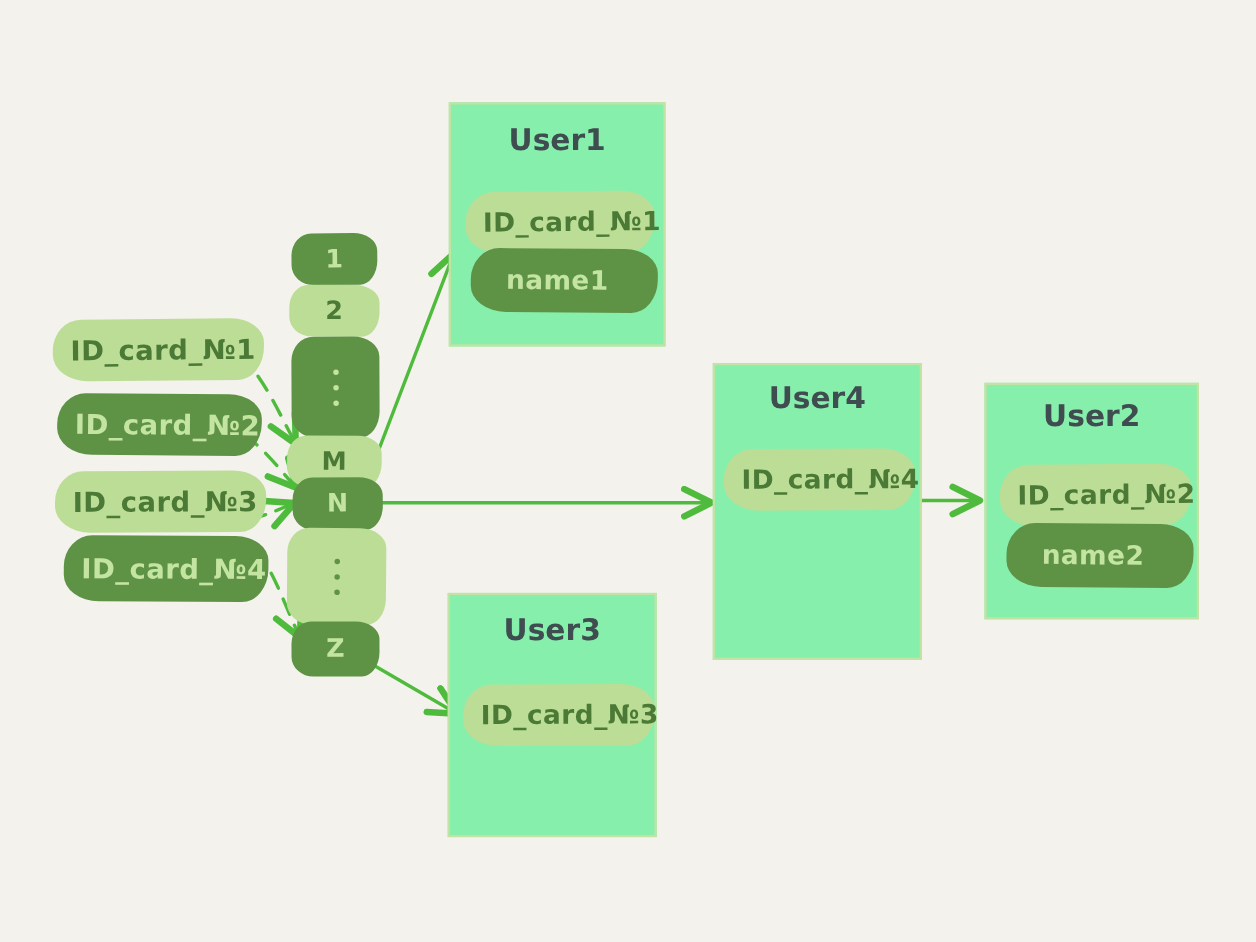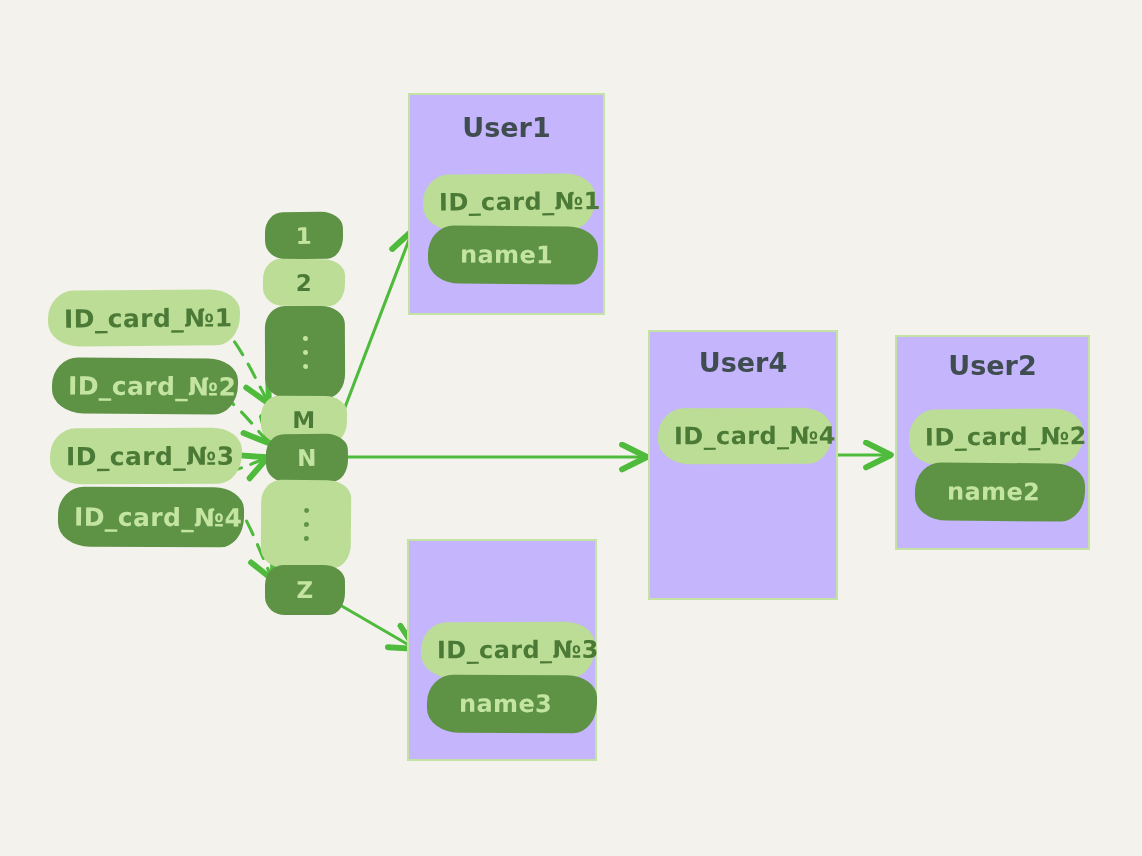--- a/index.html
+++ b/index.html
@@ -86,21 +86,21 @@
     height: 5px;
     border-radius: 50%;
   }
   .dots.light i { background: #5e9346; }
   .dots.dark  i { background: #c4e4a2; }
 
   
   .user-card {
     position: absolute;
     box-sizing: border-box;
-    background: #c4b5fd;
+    background: #86efac;
     border: 2px solid #c3e2a3;
   }
   .user-title {
     position: absolute;
     left: 0;
     right: 0;
     text-align: center;
     color: #3f4c50;
     font-size: 27px;
     font-weight: 700;
@@ -199,32 +199,30 @@
     </div>
   </div>
 
   <div class="user-card" style="left:648px; top:330px; width:190px; height:270px;">
     <div class="user-title" style="top:15px;">User4</div>
     <div class="pill light padded rot-c" style="left:8px; top:76px; width:174px; height:56px;">
       <span>ID_card_№4</span>
     </div>
   </div>
 
-  <div class="user-card" style="left:895px; top:335px; width:195px; height:215px;">
+  <div class="user-card" style="left:895px; top:348px; width:195px; height:215px;">
     <div class="user-title" style="top:13px;">User2</div>
     <div class="pill light padded rot-a" style="left:12px; top:72px; width:174px; height:56px;">
       <span>ID_card_№2</span>
     </div>
     <div class="pill dark padded rot-b" style="left:18px; top:126px; width:170px; height:58px; padding-left:32px;">
       <span>name2</span>
     </div>
   </div>
 
   <div class="user-card" style="left:407px; top:539px; width:190px; height:222px;">
+    <div class="user-title" style="top:17px;">User3</div>
     <div class="pill light padded rot-c" style="left:12px; top:81px; width:174px; height:56px;">
       <span>ID_card_№3</span>
     </div>
-    <div class="pill dark padded rot-d" style="left:18px; top:134px; width:170px; height:58px; padding-left:32px;">
-      <span>name3</span>
-    </div>
   </div>
 
 </div>
 
 </body></html>

